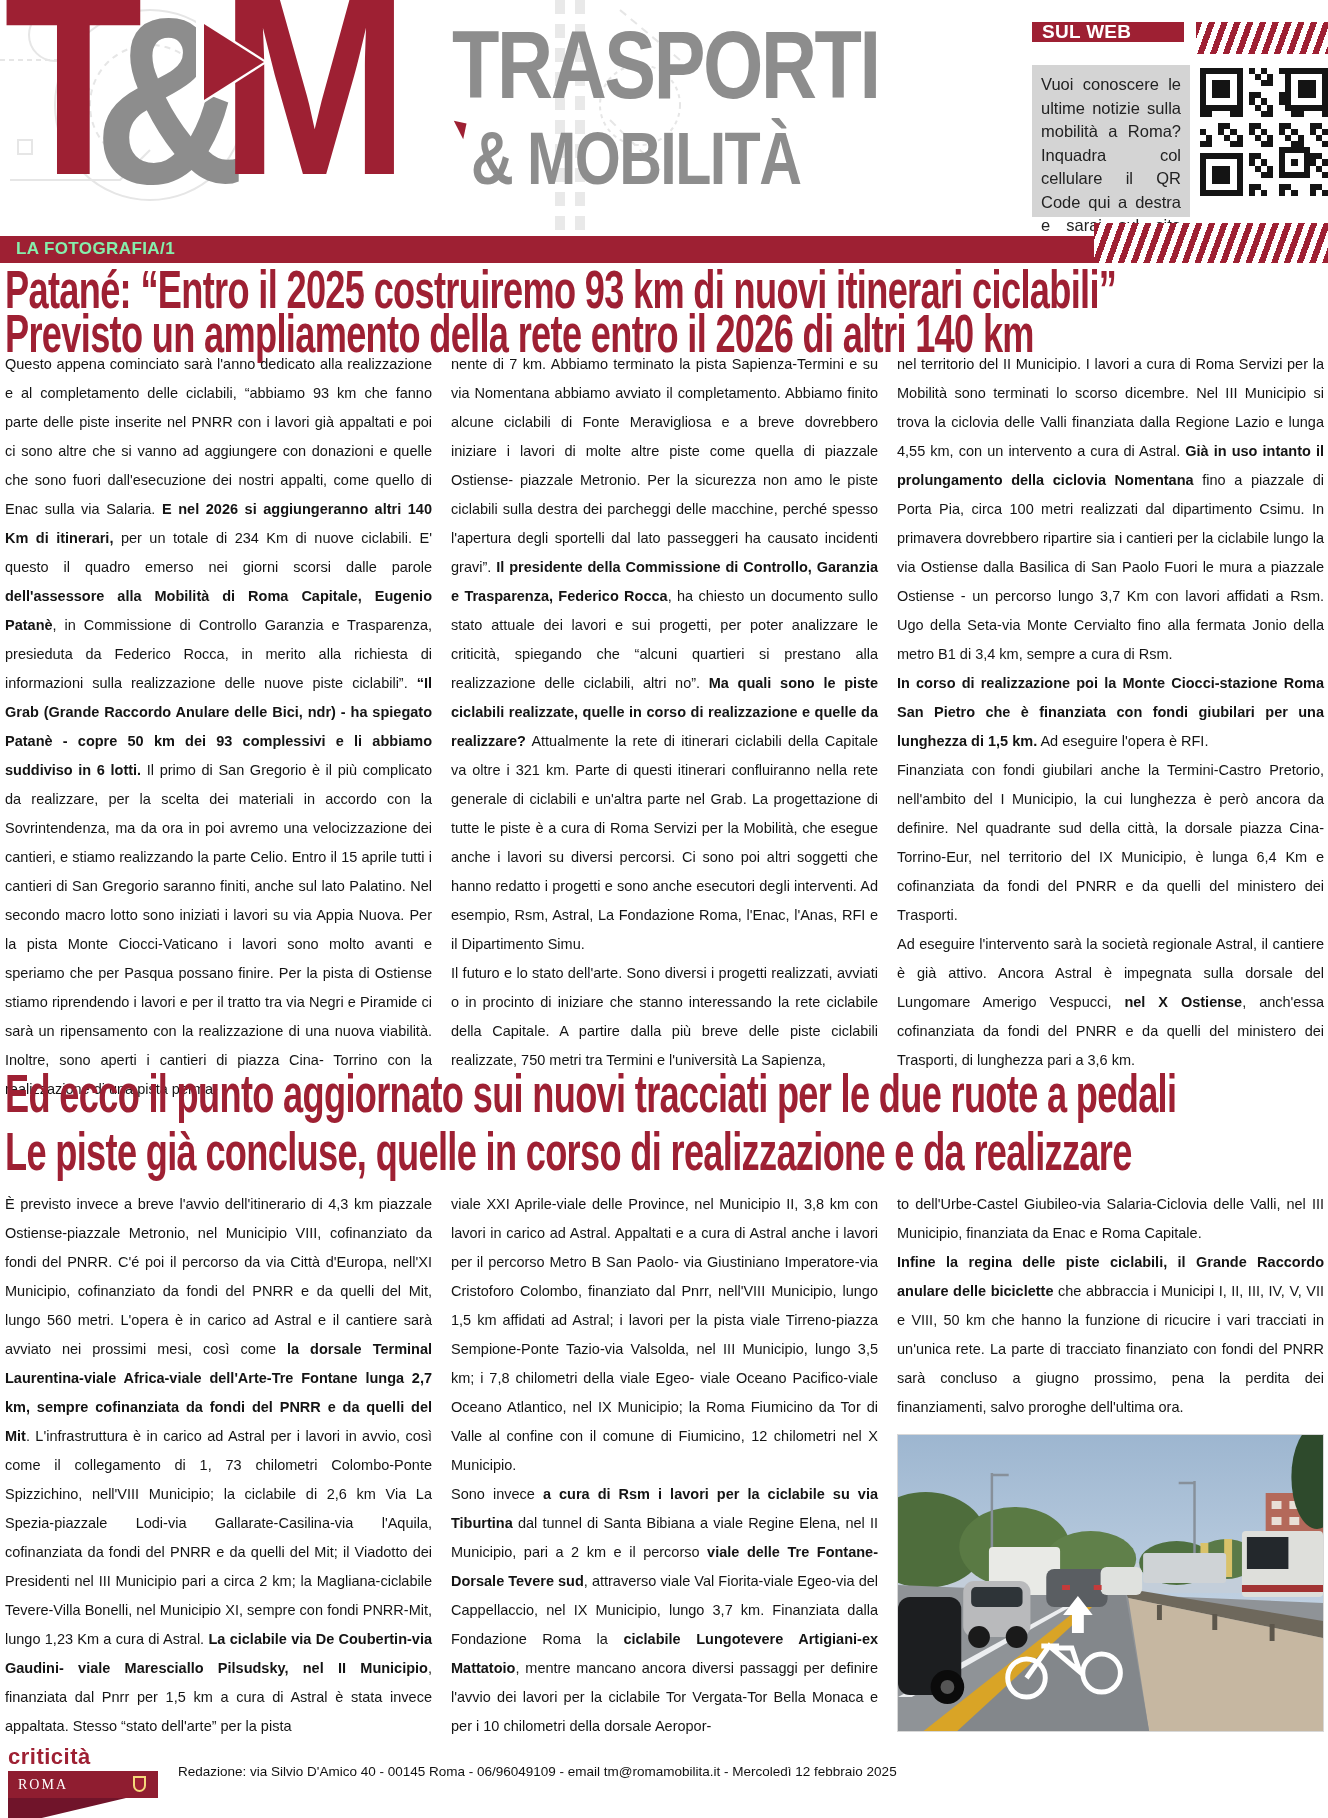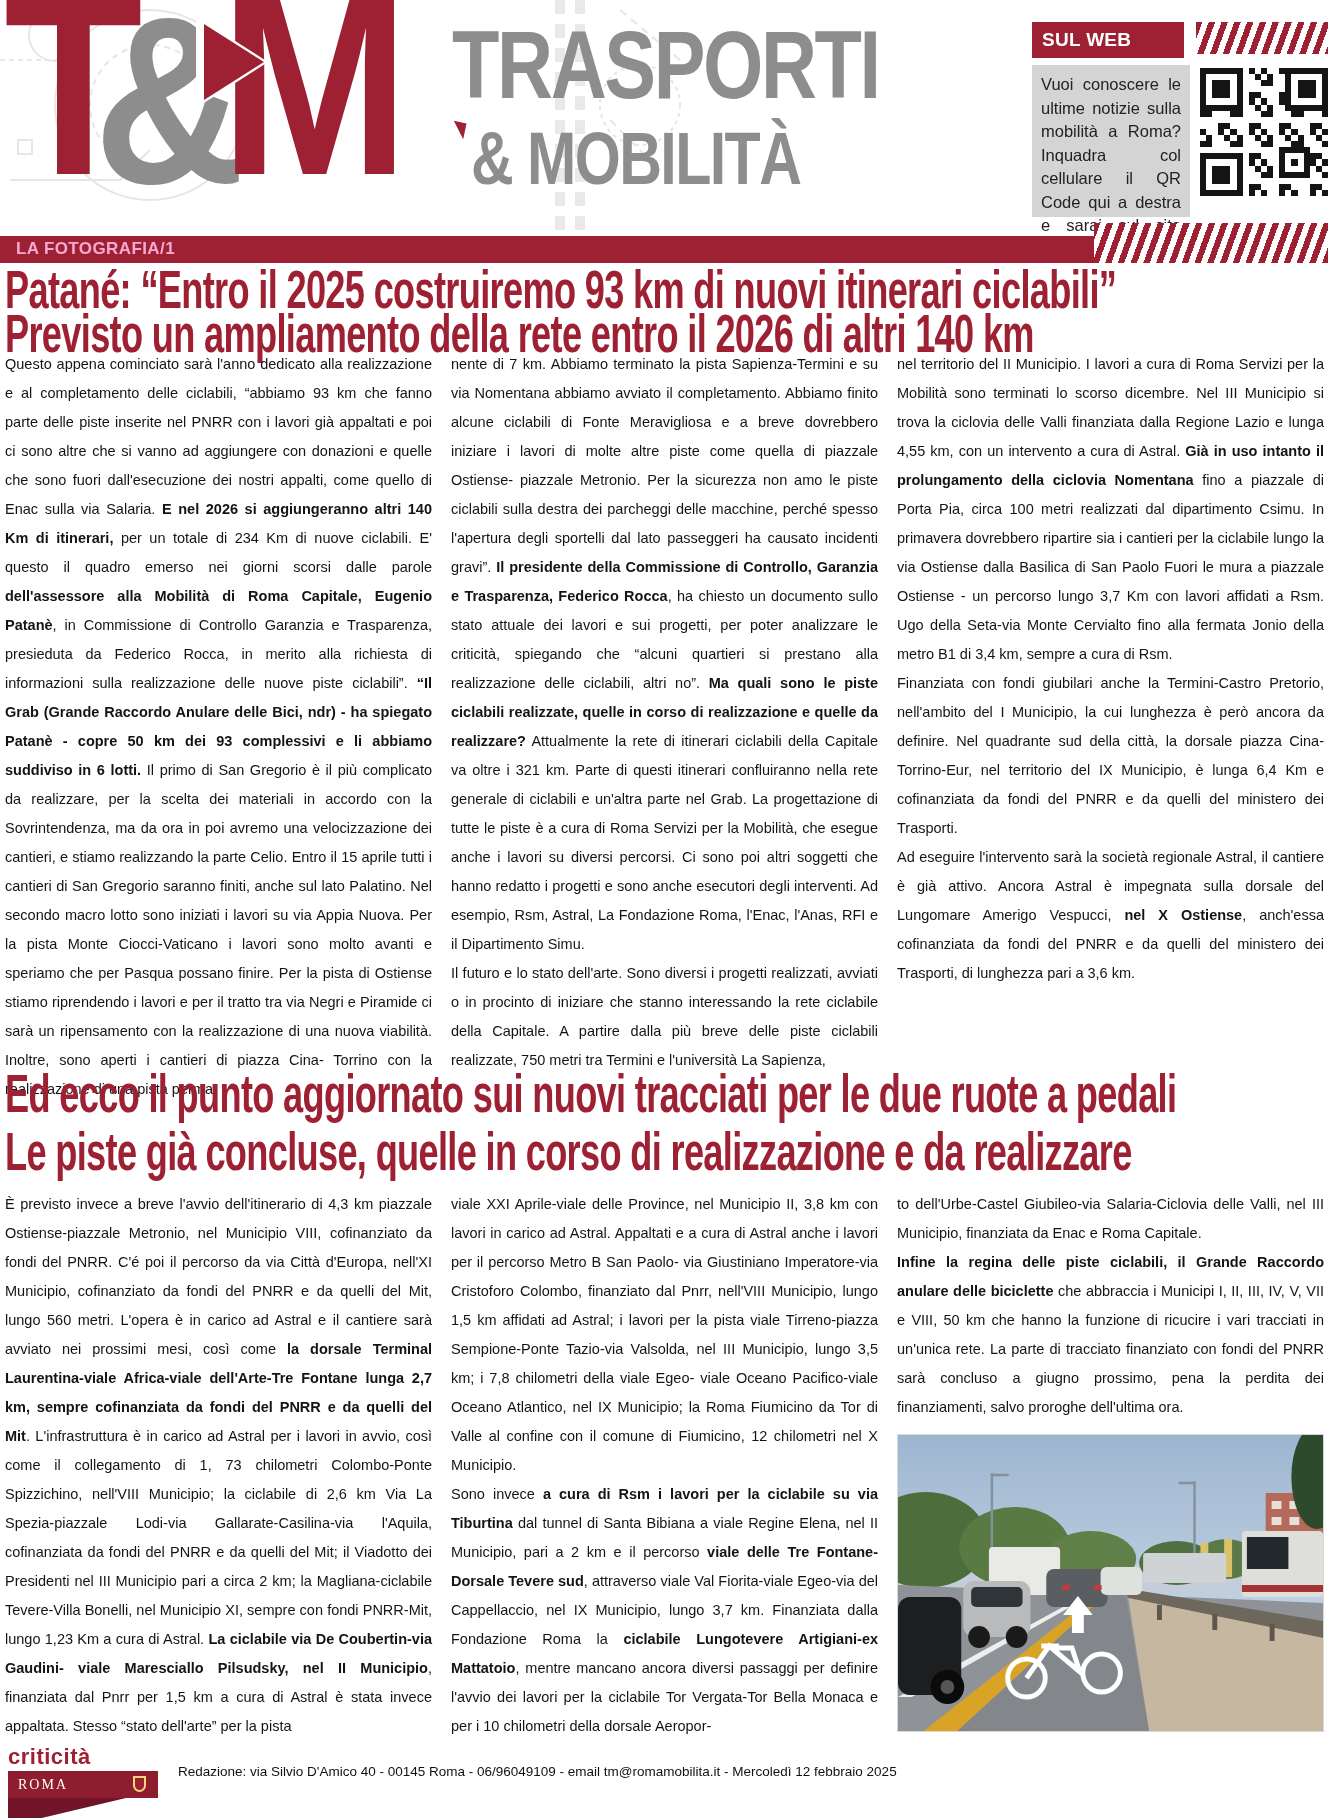--- a/index.html
+++ b/index.html
@@ -27,36 +27,36 @@
   .brand-trasporti{font-size:97px;font-weight:bold;color:var(--gray);line-height:1;
     letter-spacing:-3px;transform:scaleX(.80);transform-origin:left top;white-space:nowrap;}
   .brand-row2{position:absolute;left:452px;top:122px;display:flex;align-items:flex-start;}
   .mini-arrow{width:0;height:0;border-top:16px solid var(--red);border-left:13px solid transparent;
     margin:0 6px 8px 0;transform:rotate(12deg);}
   .brand-mobilita{font-size:74px;font-weight:bold;color:var(--gray);line-height:1;
     letter-spacing:-2px;transform:scaleX(.80);transform-origin:left bottom;white-space:nowrap;}
 
   
   .sulweb{position:absolute;left:1032px;top:22px;width:296px;height:200px;}
-  .sulweb-bar{position:absolute;left:0;top:0;width:152px;height:36px;background:var(--red);
+  .sulweb-bar{position:absolute;left:0;top:0;width:152px;height:20px;background:var(--red);
     display:flex;align-items:center;}
   .sulweb-label{color:#fff;font-weight:bold;font-size:19px;padding-left:10px;letter-spacing:.3px;}
   .stripes{background:repeating-linear-gradient(110deg,var(--red) 0 6px,#fff 6px 12px);}
   .sulweb-stripes{position:absolute;left:164px;top:0;width:132px;height:32px;}
   .sulweb-box{position:absolute;left:0;top:43px;width:158px;height:152px;background:var(--panel);
     box-sizing:border-box;padding:8px 9px;font-size:16.5px;line-height:23.5px;text-align:justify;color:#222;}
   .qr{position:absolute;left:168px;top:46px;width:128px;height:128px;background:#fff;
     display:grid;grid-template-rows:repeat(21,1fr);grid-template-columns:repeat(21,1fr);}
   .qr .on{background:#141414;}
 
   
   .section-bar{position:absolute;left:0;width:1328px;height:27px;background:var(--red);}
   .bar1{top:236px;}
   .bar2{top:1036px;}
-  .section-label{position:absolute;left:16px;top:3px;color:#f9a8d4;font-weight:bold;font-size:17px;letter-spacing:.4px;}
+  .section-label{position:absolute;left:16px;top:3px;color:#86efac;font-weight:bold;font-size:17px;letter-spacing:.4px;}
   .bar-stripes{position:absolute;right:0;bottom:0;width:234px;height:40px;}
 
   
   .hl{position:absolute;left:5px;white-space:nowrap;font-weight:bold;color:var(--red);
       font-size:54px;line-height:1;transform:scaleX(.67);transform-origin:left top;letter-spacing:-1px;}
   .h1l1{top:262px;} .h1l2{top:306px;}
   .h2l1{top:1066px;} .h2l2{top:1124px;}
 
   
   .row{position:absolute;left:5px;width:1319px;display:flex;gap:19px;}
@@ -340,20 +340,21 @@
   <div class="row row1">
     <div class="col">
         <p><span>Questo appena cominciato sarà l'anno dedicato alla realizzazione e al completamento delle ciclabili, “abbiamo 93 km che fanno parte delle piste inserite nel PNRR con i lavori già appaltati e poi ci sono altre che si vanno ad aggiungere con donazioni e quelle che sono fuori dall'esecuzione dei nostri appalti, come quello di Enac sulla via Salaria. </span><b>E nel 2026 si aggiungeranno altri 140 Km di itinerari,</b><span> per un totale di 234 Km di nuove ciclabili. E' questo il quadro emerso nei giorni scorsi dalle parole </span><b>dell'assessore alla Mobilità di Roma Capitale, Eugenio Patanè</b><span>, in Commissione di Controllo Garanzia e Trasparenza, presieduta da Federico Rocca, in merito alla richiesta di informazioni sulla realizzazione delle nuove piste ciclabili”. </span><b>“Il Grab (Grande Raccordo Anulare delle Bici, ndr) - ha spiegato Patanè - copre 50 km dei 93 complessivi e li abbiamo suddiviso in 6 lotti.</b><span> Il primo di San Gregorio è il più complicato da realizzare, per la scelta dei materiali in accordo con la Sovrintendenza, ma da ora in poi avremo una velocizzazione dei cantieri, e stiamo realizzando la parte Celio. Entro il 15 aprile tutti i cantieri di San Gregorio saranno finiti, anche sul lato Palatino. Nel secondo macro lotto sono iniziati i lavori su via Appia Nuova. Per la pista Monte Ciocci-Vaticano i lavori sono molto avanti e speriamo che per Pasqua possano finire. Per la pista di Ostiense stiamo riprendendo i lavori e per il tratto tra via Negri e Piramide ci sarà un ripensamento con la realizzazione di una nuova viabilità. Inoltre, sono aperti i cantieri di piazza Cina- Torrino con la realizzazione di una pista perma-</span></p>
       </div>
     <div class="col">
         <p><span>nente di 7 km. Abbiamo terminato la pista Sapienza-Termini e su via Nomentana abbiamo avviato il completamento. Abbiamo finito alcune ciclabili di Fonte Meravigliosa e a breve dovrebbero iniziare i lavori di molte altre piste come quella di piazzale Ostiense- piazzale Metronio. Per la sicurezza non amo le piste ciclabili sulla destra dei parcheggi delle macchine, perché spesso l'apertura degli sportelli dal lato passeggeri ha causato incidenti gravi”. </span><b>Il presidente della Commissione di Controllo, Garanzia e Trasparenza, Federico Rocca</b><span>, ha chiesto un documento sullo stato attuale dei lavori e sui progetti, per poter analizzare le criticità, spiegando che “alcuni quartieri si prestano alla realizzazione delle ciclabili, altri no”. </span><b>Ma quali sono le piste ciclabili realizzate, quelle in corso di realizzazione e quelle da realizzare?</b><span> Attualmente la rete di itinerari ciclabili della Capitale va oltre i 321 km.  Parte di questi itinerari confluiranno nella rete generale di ciclabili e un'altra parte nel Grab. La progettazione di tutte le piste è a cura di Roma Servizi per la Mobilità, che esegue anche i lavori su diversi percorsi. Ci sono poi altri soggetti che hanno redatto i progetti e sono anche esecutori degli interventi. Ad esempio, Rsm, Astral, La Fondazione Roma, l'Enac, l'Anas, RFI e il Dipartimento Simu.</span></p>
         <p><span>Il futuro e lo stato dell'arte. Sono diversi i progetti realizzati, avviati o in procinto di iniziare che stanno interessando la rete ciclabile della Capitale. A partire dalla più breve delle piste ciclabili realizzate, 750 metri tra Termini e l'università La Sapienza,</span></p>
       </div>
     <div class="col">
         <p><span>nel territorio del II Municipio. I lavori a cura di Roma Servizi per la Mobilità sono terminati lo scorso dicembre. Nel III Municipio si trova la ciclovia delle Valli finanziata dalla Regione Lazio e lunga 4,55 km, con un intervento a cura di Astral. </span><b>Già in uso intanto il prolungamento della ciclovia Nomentana</b><span> fino a piazzale di Porta Pia, circa 100 metri realizzati dal dipartimento Csimu. In primavera dovrebbero ripartire sia i cantieri per la ciclabile lungo la via Ostiense dalla Basilica di San Paolo Fuori le mura a piazzale Ostiense - un percorso lungo 3,7 Km con lavori affidati a Rsm. Ugo della Seta-via Monte Cervialto fino alla fermata Jonio della metro B1 di 3,4 km, sempre a cura di Rsm.</span></p>
+        <p><b>In corso di realizzazione poi la Monte Ciocci-stazione Roma San Pietro che è finanziata con fondi giubilari per una lunghezza di 1,5 km.</b><span> Ad eseguire l'opera è RFI.</span></p>
         <p><span>Finanziata con fondi giubilari anche la Termini-Castro Pretorio, nell'ambito del I Municipio, la cui lunghezza è però ancora da definire. Nel quadrante sud della città, la dorsale piazza Cina-Torrino-Eur, nel territorio del IX Municipio, è lunga 6,4 Km e cofinanziata da fondi del PNRR e da quelli del ministero dei Trasporti.</span></p>
         <p><span>Ad eseguire l'intervento sarà la società regionale Astral, il cantiere è già attivo. Ancora Astral è impegnata sulla dorsale del Lungomare Amerigo Vespucci, </span><b>nel X Ostiense</b><span>, anch'essa cofinanziata da fondi del PNRR e da quelli del ministero dei Trasporti, di lunghezza pari a 3,6 km.</span></p>
       </div>
   </div>
 
 
   <div class="hl h2l1">Ed ecco il punto aggiornato sui nuovi tracciati per le due ruote a pedali</div>
   <div class="hl h2l2">Le piste già concluse, quelle in corso di realizzazione e da realizzare</div>
 
   <div class="row row2">

